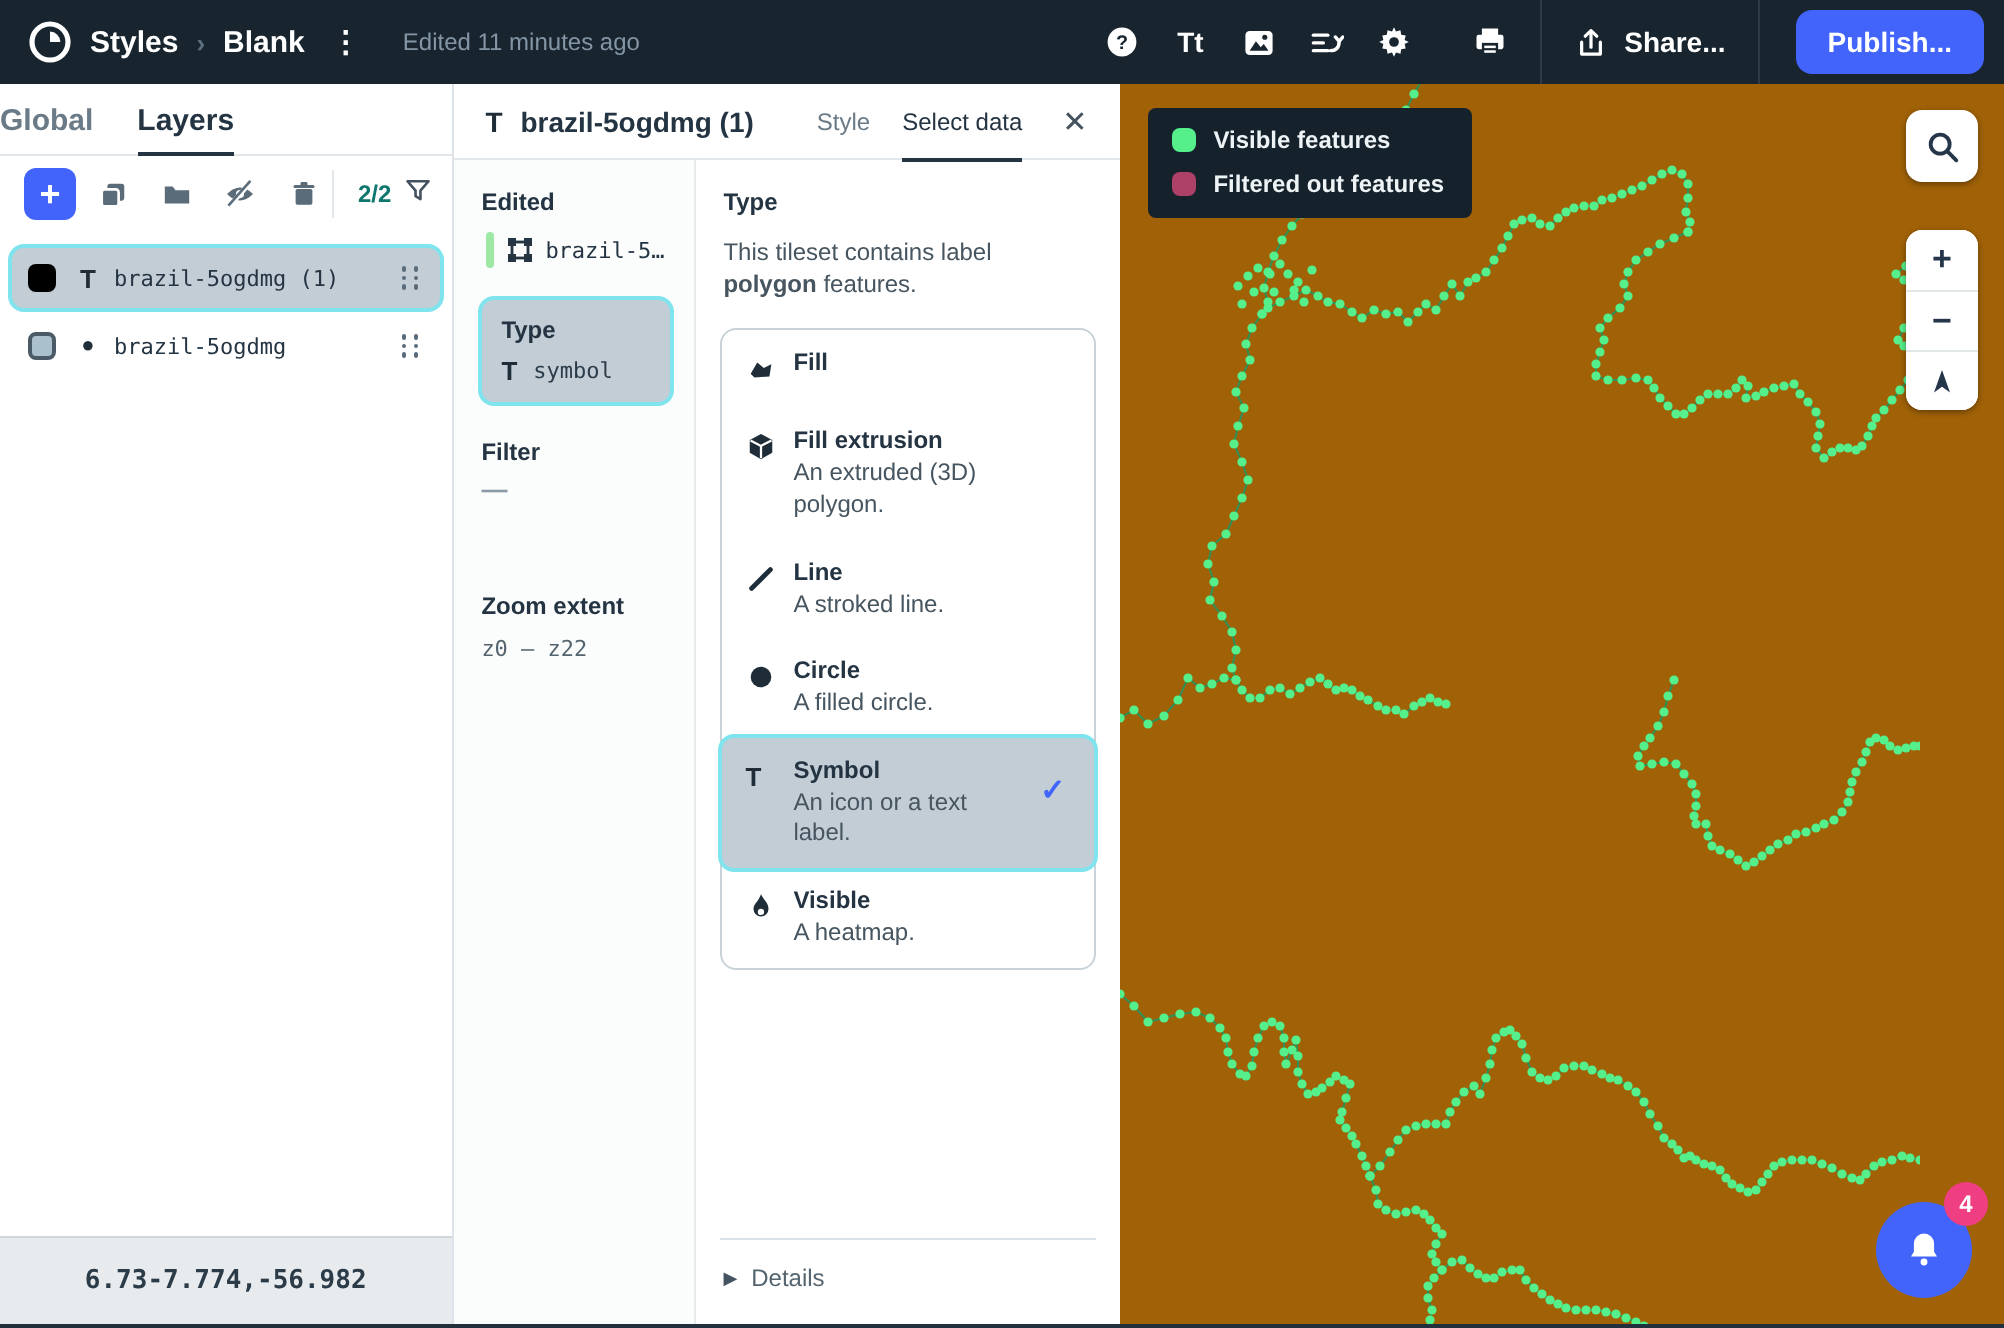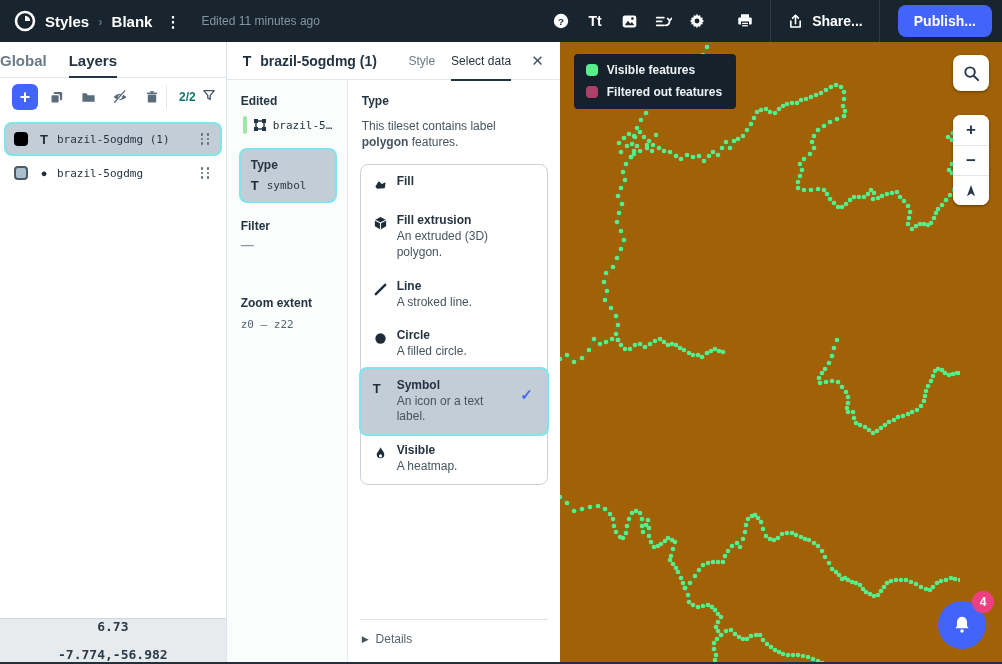--- a/index.html
+++ b/index.html
@@ -59,23 +59,23 @@
   .layer-type-ic { width:18px; text-align:center; margin-left:7px;
     font-weight:bold; color:#1f2d38; font-size:13px; flex:0 0 auto; }
   .layer-name { font-family:"DejaVu Sans Mono", monospace; font-size:11px;
     color:#243442; margin-left:4px; white-space:nowrap; overflow:hidden;
     text-overflow:ellipsis; flex:1; }
   .drag { margin-left:auto; display:grid; grid-template-columns:3px 3px;
     gap:2px 3px; padding:4px; cursor:grab; }
   .drag i { width:2.6px; height:2.6px; background:#5a6b7a; border-radius:50%; }
   .statusbar { position:absolute; bottom:0; left:0; width:100%; height:44px;
     background:#e7ebee; border-top:1px solid #cfd7dd; display:flex;
-    align-items:center; justify-content:space-between; padding:0 16px;
+    align-items:center; justify-content:center; padding:0 16px;
     font-family:"DejaVu Sans Mono", monospace; font-size:13px; font-weight:bold;
-    color:#2b3b48;flex-direction:column; }
+    color:#2b3b48; }
 
   
   .panel { width:362px; background:#fff; display:flex; flex-direction:column; }
   .panel-head { height:38px; display:flex; align-items:center; padding:0 12px 0 16px;
     border-bottom:1px solid #e1e7eb; flex:0 0 auto; }
   .panel-title-ic { font-weight:bold; font-size:14px; color:#1f2d38; margin-right:9px; }
   .panel-title { font-size:14px; font-weight:bold; color:#243442; }
   .panel-tabs { margin-left:auto; display:flex; align-items:flex-end; gap:16px;
     height:38px; }
   .panel-tab { font-size:12px; color:#6a7a87; padding:12px 0 11px; cursor:pointer;

